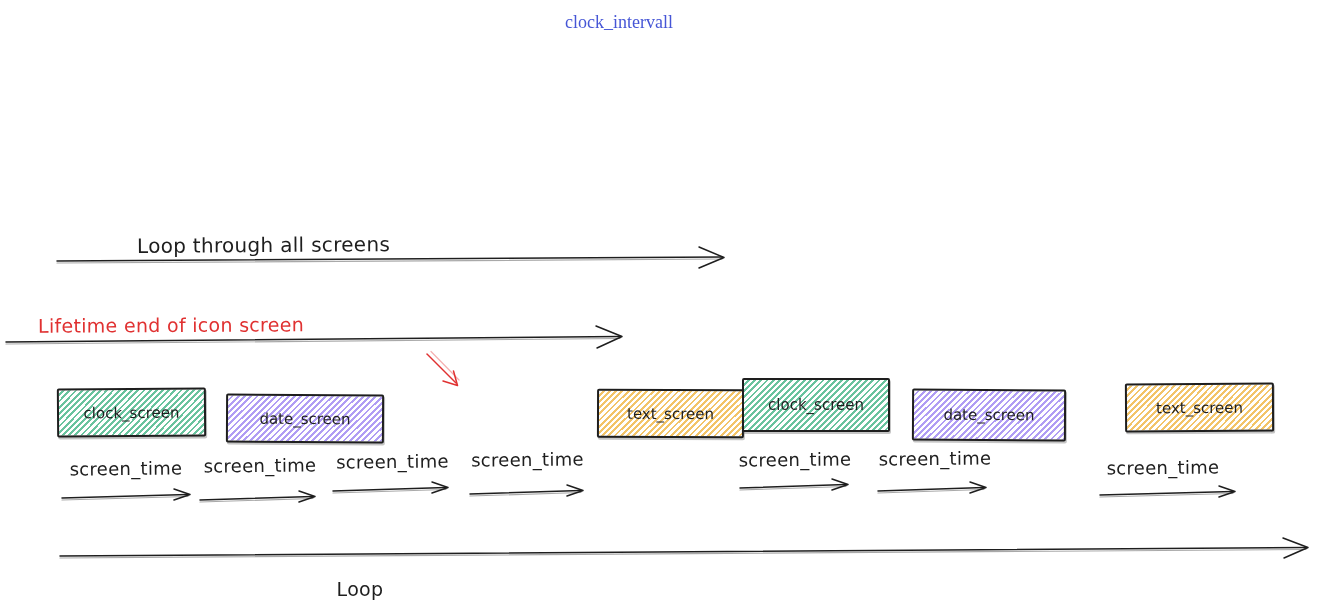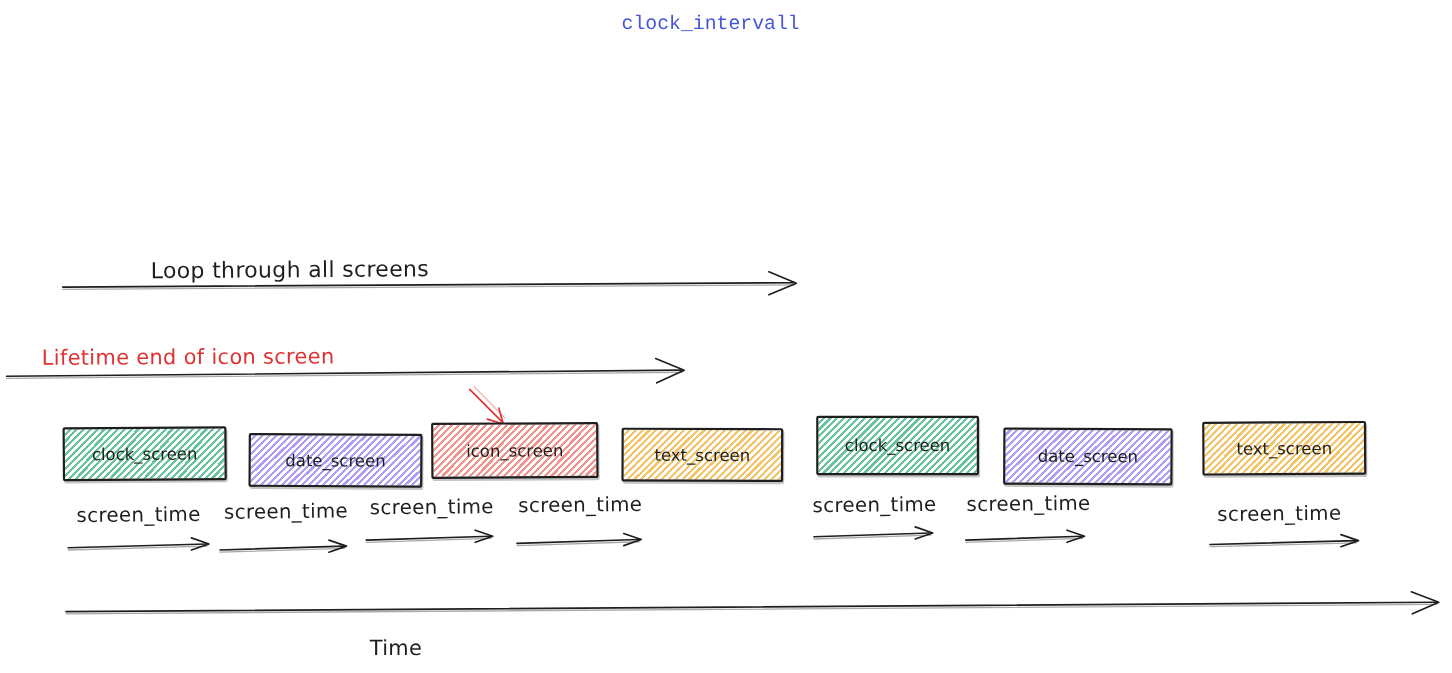--- a/index.html
+++ b/index.html
@@ -1,32 +1,32 @@
 <!DOCTYPE html>
 <html><head>
 <meta charset="utf-8">
 <style>
   html,body{margin:0;padding:0;background:#fff;}
   .canvas{position:relative;width:1320px;height:612px;background:#ffffff;overflow:hidden;
           font-family:"DejaVu Sans",sans-serif;color:#1e1e1e;}
-  .title{position:absolute;left:565px;top:12px;font-family:Liberation Mono, monospace;
+  .title{position:absolute;left:565px;top:12px;font-family:Liberation Serif, serif;
          font-size:18px;color:#4656d6;white-space:nowrap;}
   .overlay{position:absolute;left:0;top:0;pointer-events:none;}
   .hand{position:absolute;white-space:nowrap;letter-spacing:0.3px;}
   .loop-label{left:137px;top:233px;font-size:20px;transform:rotate(-0.4deg);}
   .lifetime-label{left:38px;top:314px;font-size:19px;color:#e03131;transform:rotate(-0.3deg);}
   .time-label{left:330px;top:578px;width:60px;text-align:center;font-size:19px;}
   .st-label{font-size:18px;text-align:center;transform:rotate(-0.6deg);}
   .box{position:absolute;border:2px solid #1e1e1e;border-radius:2px;display:flex;align-items:center;
        justify-content:center;background-color:#fff;box-shadow:1px 2px 0 rgba(90,90,90,0.35);}
   .box .box-label{font-size:15px;white-space:nowrap;}
   .teal  {background-image:repeating-linear-gradient(135deg,rgba(0,0,0,0) 0 2.4px,#69c39e 2.4px 4.4px);}
   .purple{background-image:repeating-linear-gradient(135deg,rgba(0,0,0,0) 0 2.4px,#b09df4 2.4px 4.4px);text-align:right;}
   .red   {background-image:repeating-linear-gradient(135deg,rgba(0,0,0,0) 0 2.4px,#f0958d 2.4px 4.4px);}
-  .yellow{background-image:repeating-linear-gradient(135deg,rgba(0,0,0,0) 0 2.4px,#f3c468 2.4px 4.4px);}
+  .yellow{background-image:repeating-linear-gradient(135deg,rgba(0,0,0,0) 0 2.4px,#f3c468 2.4px 4.4px);margin-left:32px;}
   svg path{stroke:#1e1e1e;stroke-width:1.5;fill:none;stroke-linecap:round;stroke-linejoin:round;}
   svg path.ghost{stroke-width:1.2;opacity:0.38;}
   svg g.redstroke path{stroke:#e03131;}
 </style>
 </head>
 <body>
 
 <div class="canvas">
 
   <div class="title">clock_intervall</div>
@@ -91,23 +91,20 @@
 
   <div class="hand loop-label">Loop through all screens</div>
   <div class="hand lifetime-label">Lifetime end of icon screen</div>
 
   <div class="box teal" style="left:57px;top:388px;width:145px;height:45px;transform:rotate(-0.4deg)">
     <span class="box-label">clock_screen</span>
   </div>
   <div class="box purple" style="left:226px;top:394px;width:154px;height:45px;transform:rotate(0.3deg)">
     <span class="box-label">date_screen</span>
   </div>
-  <div class="box red" style="left:392px;top:384px;width:148px;height:47px;transform:rotate(-0.3deg)">
-    <span class="box-label">icon_screen</span>
-  </div>
   <div class="box yellow" style="left:565px;top:389px;width:143px;height:45px;transform:rotate(0.2deg)">
     <span class="box-label">text_screen</span>
   </div>
   <div class="box teal" style="left:742px;top:378px;width:144px;height:50px">
     <span class="box-label">clock_screen</span>
   </div>
   <div class="box purple" style="left:912px;top:389px;width:150px;height:48px;transform:rotate(0.3deg)">
     <span class="box-label">date_screen</span>
   </div>
   <div class="box yellow" style="left:1093px;top:383px;width:145px;height:45px;transform:rotate(-0.3deg)">
@@ -115,15 +112,15 @@
   </div>
 
   <div class="hand st-label" style="left:56px;top:458px;width:140px">screen_time</div>
   <div class="hand st-label" style="left:195px;top:455px;width:130px">screen_time</div>
   <div class="hand st-label" style="left:330px;top:451px;width:125px">screen_time</div>
   <div class="hand st-label" style="left:465px;top:449px;width:125px">screen_time</div>
   <div class="hand st-label" style="left:735px;top:449px;width:120px">screen_time</div>
   <div class="hand st-label" style="left:875px;top:448px;width:120px">screen_time</div>
   <div class="hand st-label" style="left:1098px;top:457px;width:130px">screen_time</div>
 
-  <div class="hand time-label">Time</div>
+  <div class="hand time-label">Loop</div>
 
 </div>
 
 </body></html>

